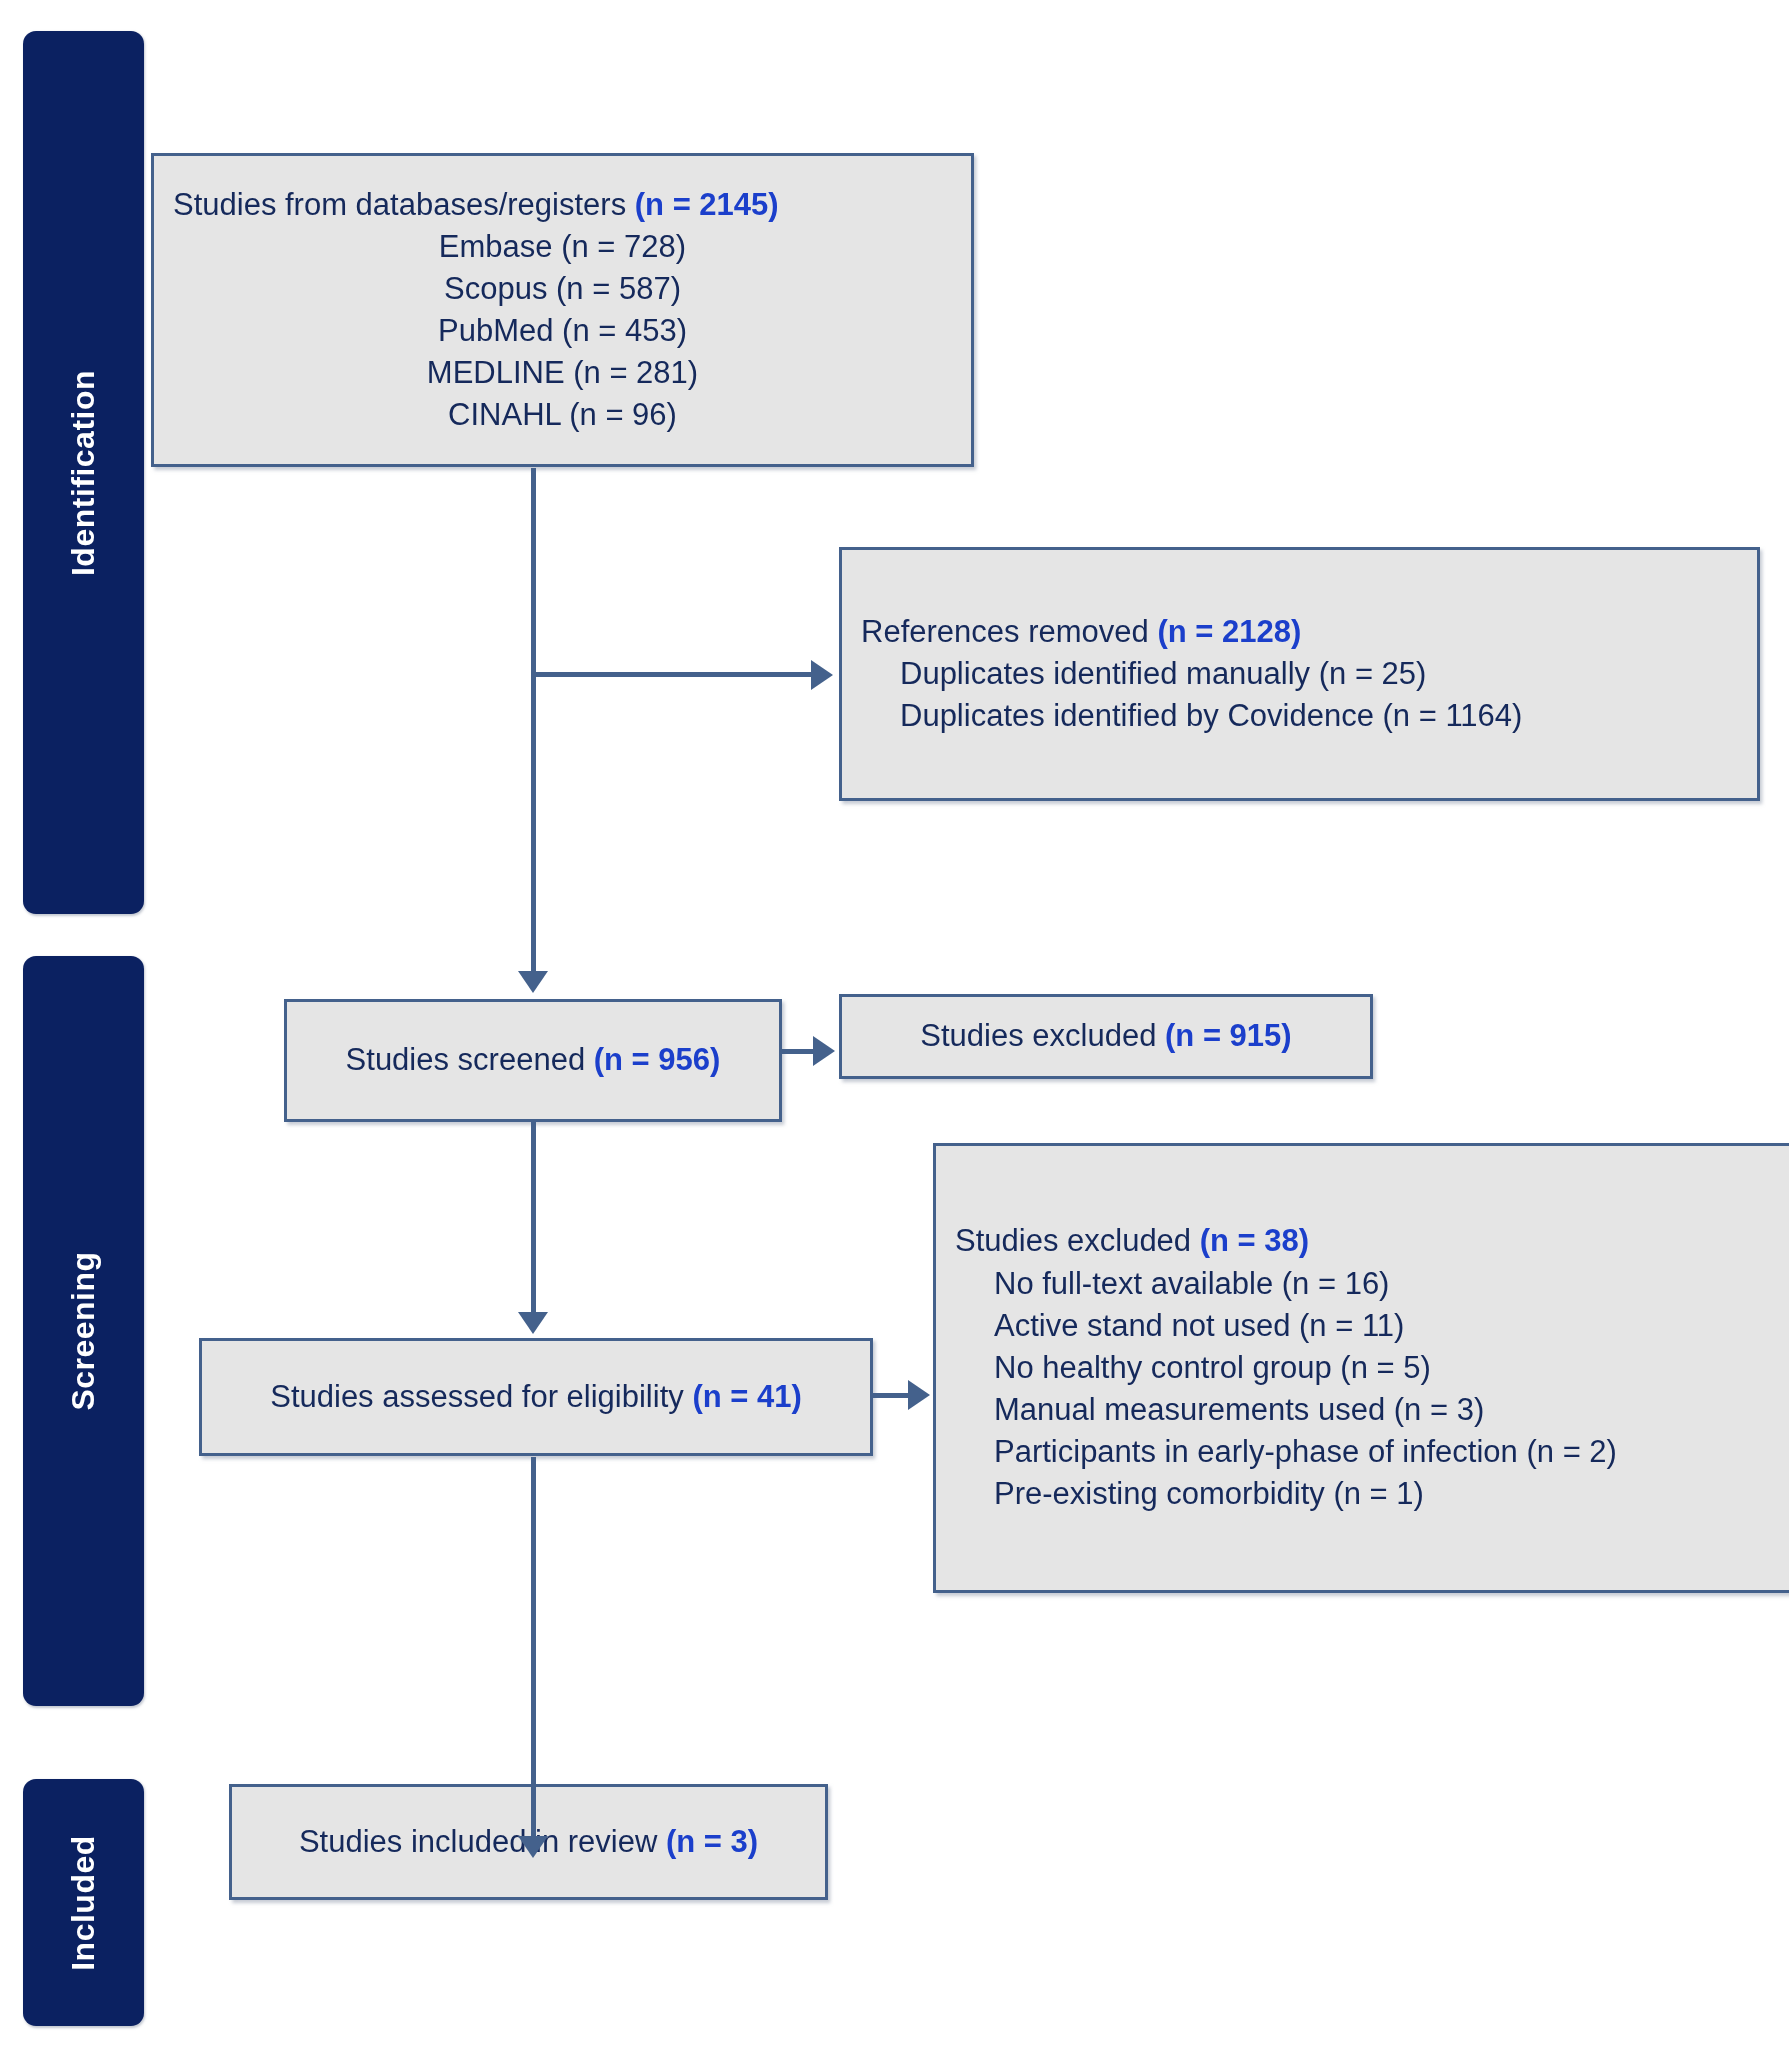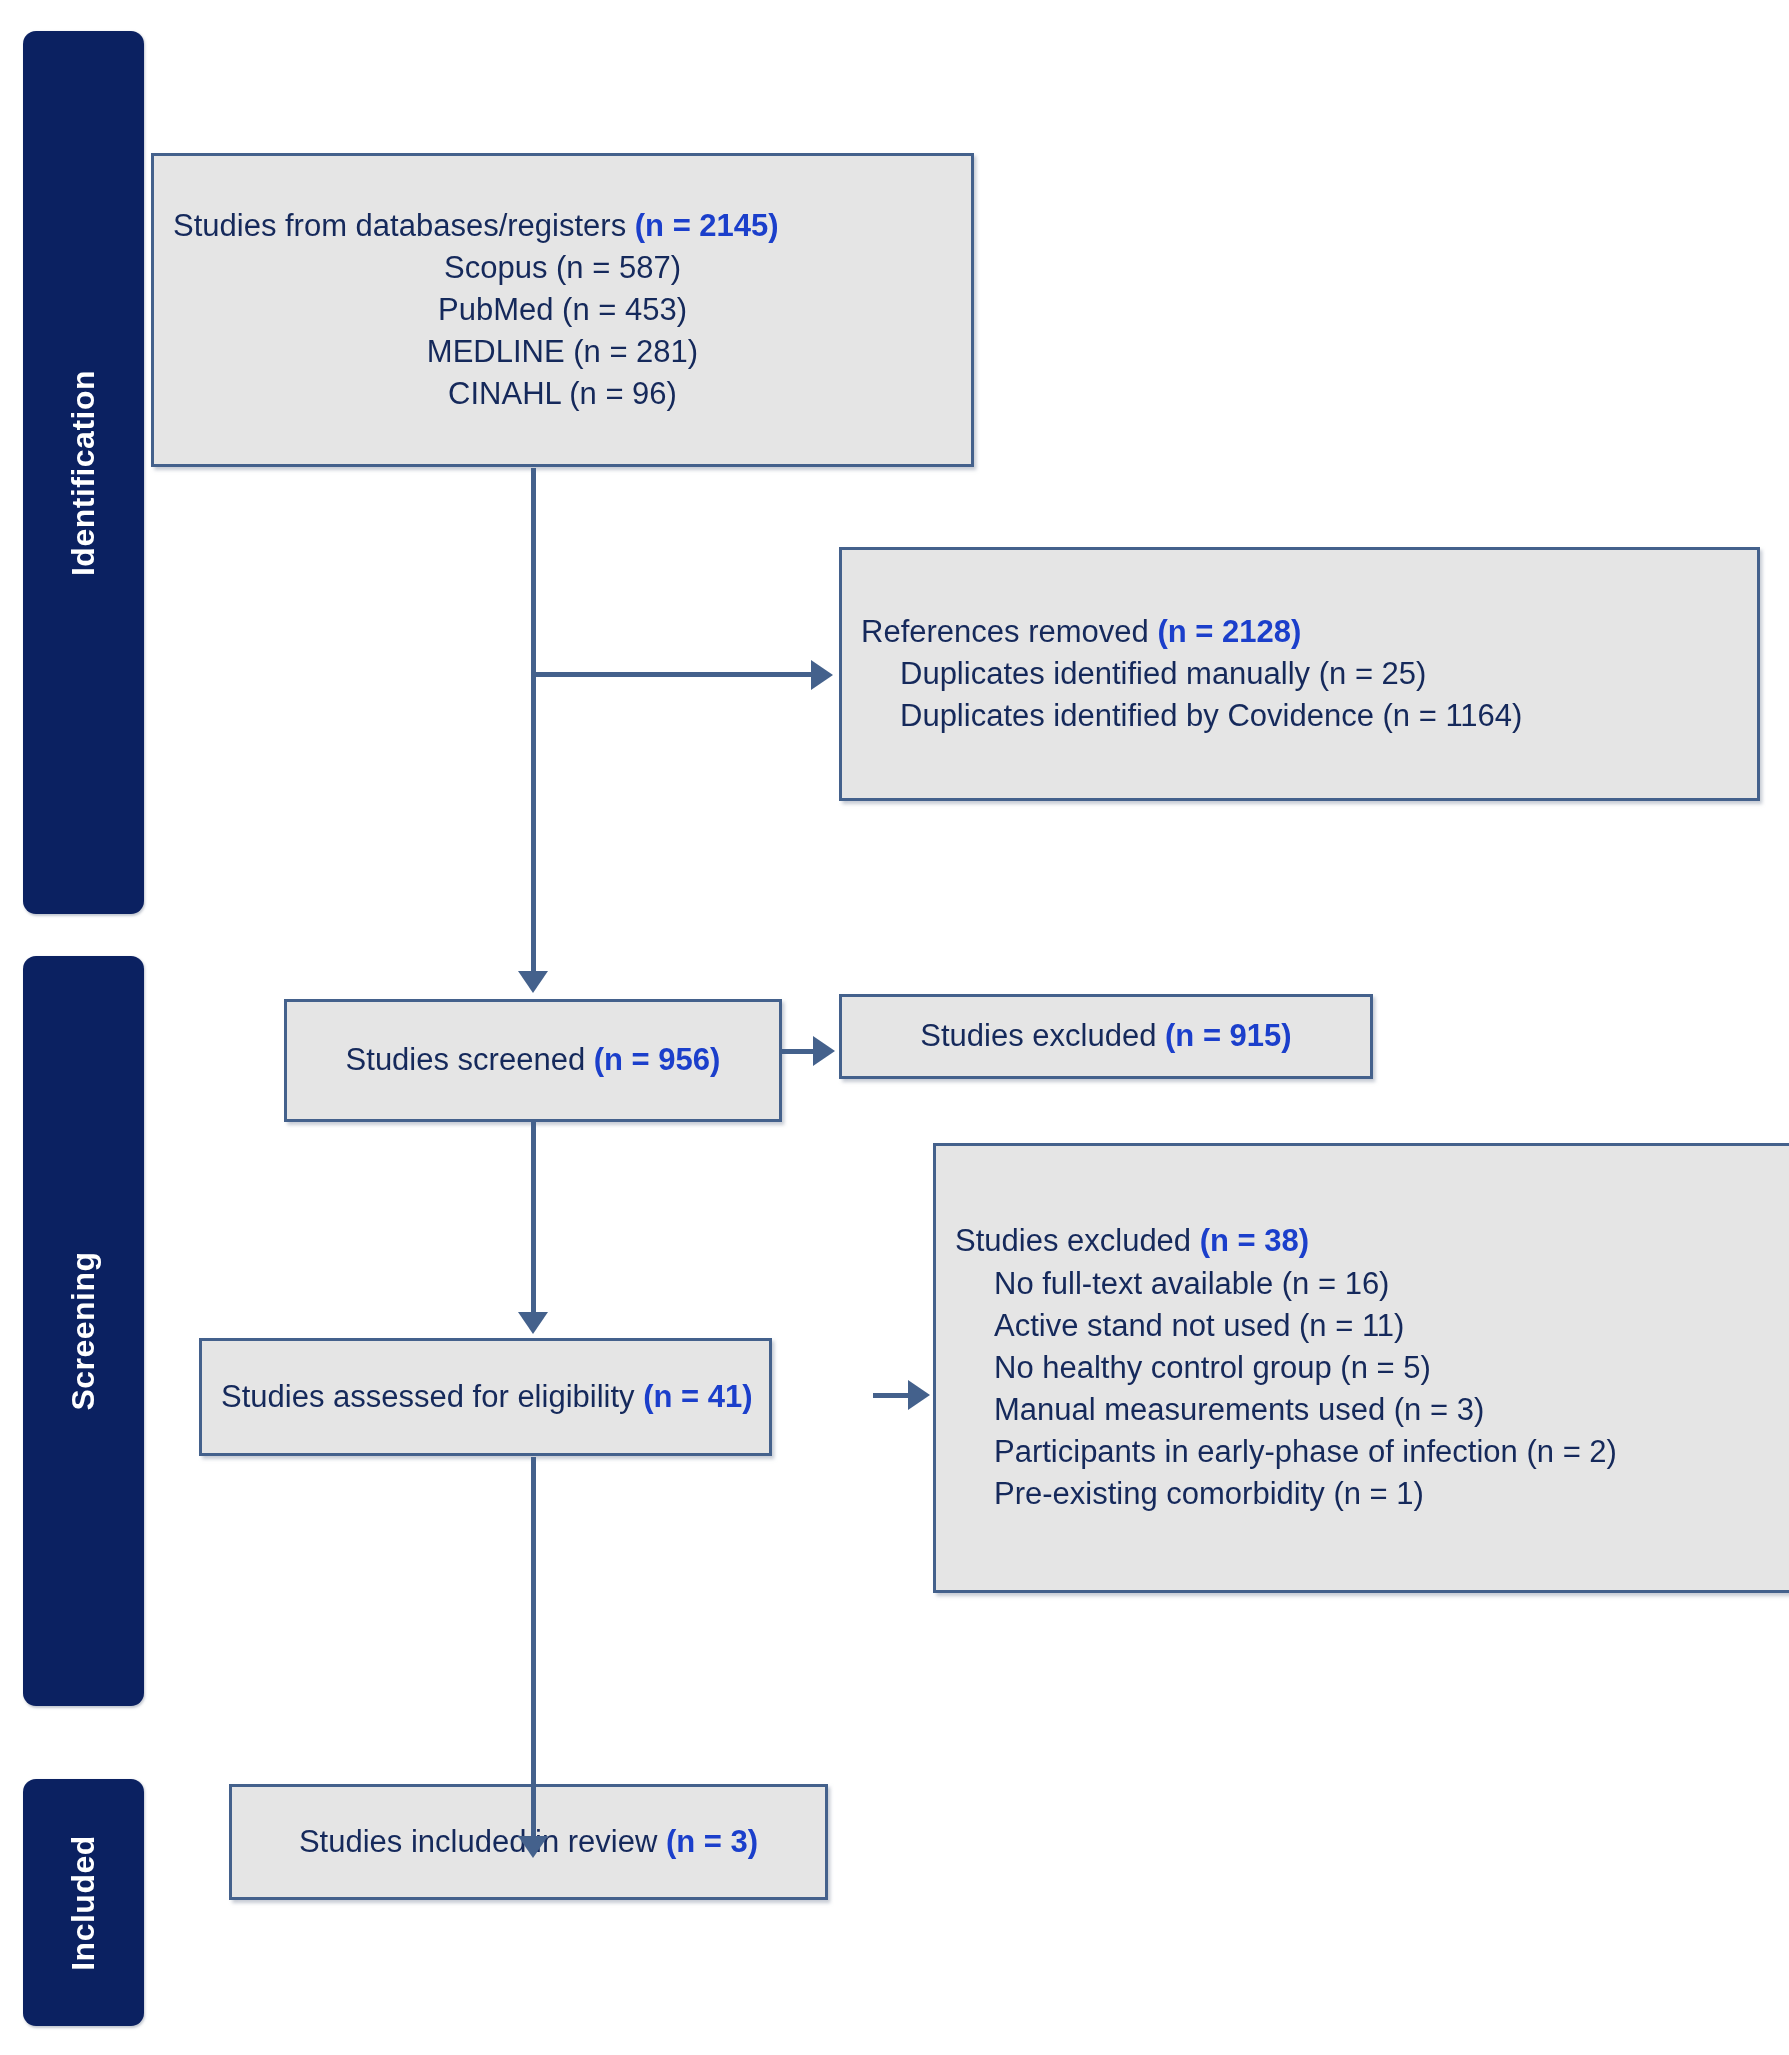--- a/index.html
+++ b/index.html
@@ -106,20 +106,21 @@
 
   <div class="phase-band" style="left:22.6px; top:1779px; width:121px; height:247px;">
     <span class="phase-label">Included</span>
   </div>
 
   <div class="flow-box" style="left:151px; top:153px; width:823px; height:314px;">
     <div class="box-inner">
       <div class="line">
         <span>Studies from databases/registers </span><span class="hl">(n = 2145)</span>
       </div>
+      <div class="line center">Embase (n = 728)</div>
       <div class="line center">Scopus (n = 587)</div>
       <div class="line center">PubMed (n = 453)</div>
       <div class="line center">MEDLINE (n = 281)</div>
       <div class="line center">CINAHL (n = 96)</div>
     </div>
   </div>
 
   <div class="flow-box" style="left:839px; top:547px; width:921px; height:254px;">
     <div class="box-inner">
       <div class="line">
@@ -139,21 +140,21 @@
   </div>
 
   <div class="flow-box" style="left:839px; top:994px; width:534px; height:85px;">
     <div class="box-inner">
       <div class="line center">
         <span>Studies excluded </span><span class="hl">(n = 915)</span>
       </div>
     </div>
   </div>
 
-  <div class="flow-box" style="left:199px; top:1338px; width:573px; height:118px;">
+  <div class="flow-box" style="left:199px; top:1338px; width:674px; height:118px;">
     <div class="box-inner">
       <div class="line center">
         <span>Studies assessed for eligibility </span><span class="hl">(n = 41)</span>
       </div>
     </div>
   </div>
 
   <div class="flow-box" style="left:933px; top:1143px; width:948px; height:450px;">
     <div class="box-inner">
       <div class="line">

